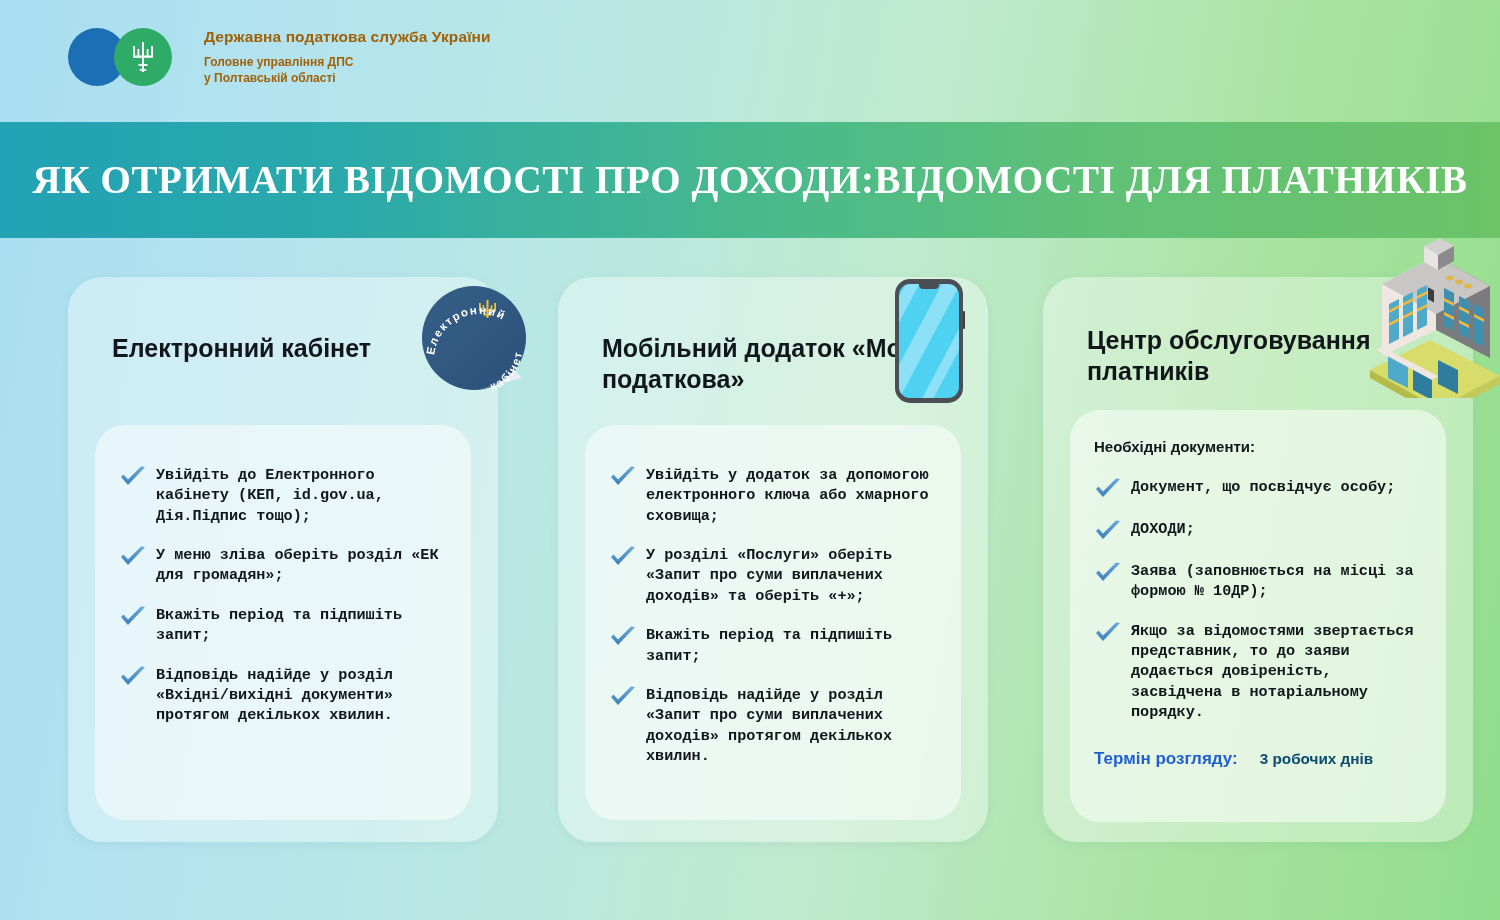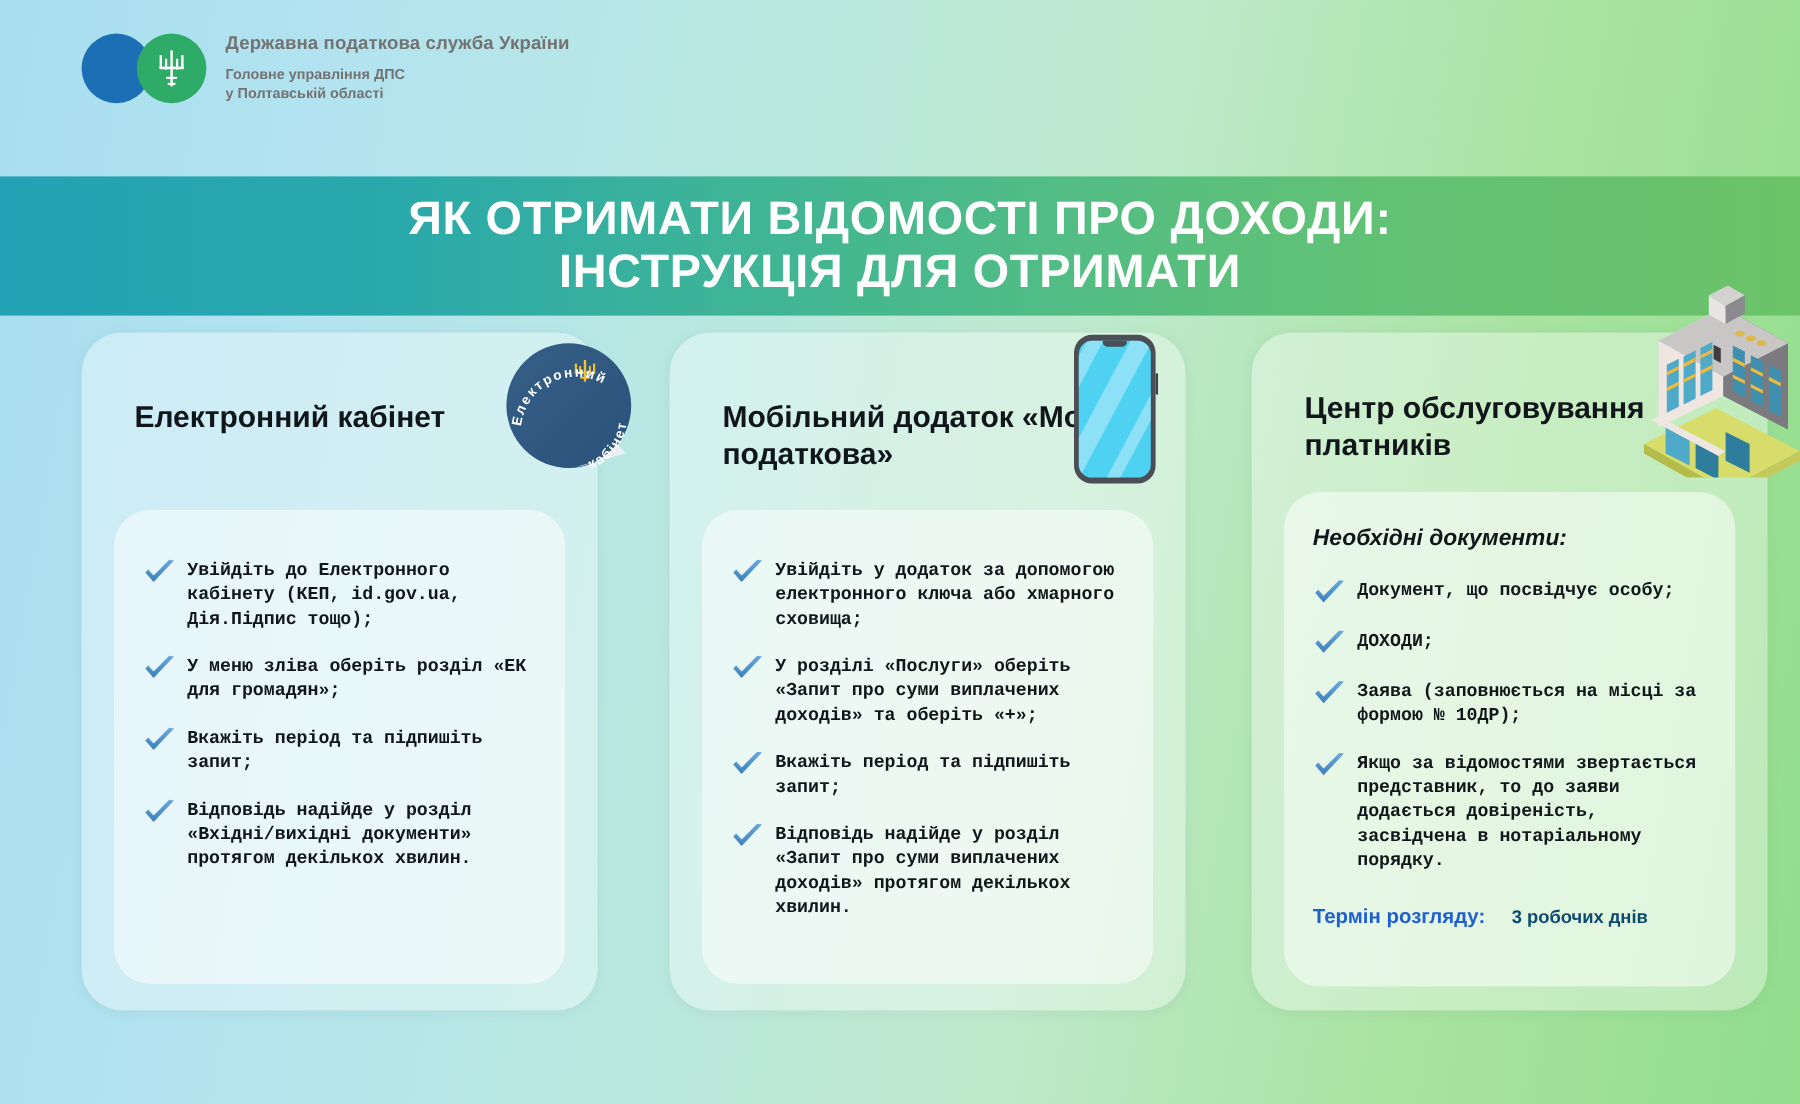--- a/index.html
+++ b/index.html
@@ -10,28 +10,28 @@
     position:relative; overflow:hidden;
   }
 
   
   .header { position:absolute; left:0; top:0; width:1500px; height:131px; }
   .logo-wrap { position:absolute; left:68px; top:28px; display:flex; align-items:center; }
   .circ-blue  { width:58px; height:58px; border-radius:50%; background:#1c6fb5; }
   .circ-green { width:58px; height:58px; border-radius:50%; background:#2fab68;
                 margin-left:-12px; position:relative; display:flex; align-items:center; justify-content:center; }
   .trident-hdr { width:24px; height:34px; }
-  .org-text { margin-left:16px; color:#737373; }
+  .org-text { margin-left:32px; color:#a16207; }
   .org-l1 { font-size:15.5px; font-weight:bold; letter-spacing:.1px; }
   .org-l2 { font-size:12px; font-weight:bold; margin-top:9px; line-height:1.32; }
 
   
-  .banner { position:absolute; left:0; top:147px; width:1500px; height:116px;
+  .banner { position:absolute; left:0; top:122px; width:1500px; height:116px;
             background:linear-gradient(90deg,#22a2b4 0%,#2aa9ab 22%,#46b88f 48%,#5fc178 72%,#6cc368 100%);
-            display:flex; flex-direction:column; align-items:center; justify-content:center; }
+            display:flex; align-items:center; justify-content:center;font-family:Liberation Serif, serif; }
   .banner-line { color:#fff; font-weight:bold; font-size:39px; letter-spacing:.6px;
                  line-height:1.12; text-align:center; white-space:nowrap; }
 
   
   .cols { position:absolute; left:0; top:247px; width:1500px; height:673px; }
   .card { position:absolute; top:30px; width:430px; height:565px; border-radius:34px;
           background:rgba(255,255,255,.38); box-shadow:0 2px 10px rgba(90,130,140,.10); }
   .card.c1 { left:68px; }
   .card.c2 { left:558px; }
   .card.c3 { left:1043px; }
@@ -40,21 +40,21 @@
                 font-size:25px; font-weight:bold; color:#11161b; line-height:1.24; }
   .card.c3 .card-title { top:48px; }
 
   .inner { position:absolute; left:27px; top:148px; width:376px; height:395px;
            border-radius:30px; background:rgba(255,255,255,.52); }
   .card.c3 .inner { top:133px; height:412px; }
 
   .list { position:absolute; left:24px; top:40px; width:330px; }
   .card.c3 .list { top:28px; }
 
-  .sub-head { font-size:19px; font-weight:bold; color:#11161b; margin-bottom:22px;font-style:italic; }
+  .sub-head { font-size:15px; font-weight:bold; color:#11161b; margin-bottom:22px; }
 
   .item { display:flex; align-items:flex-start; margin-bottom:19px; }
   .item:last-child { margin-bottom:0; }
   .check { flex:0 0 28px; width:28px; height:22px; margin-right:9px; margin-top:1px; }
   .item-txt { font-size:15.2px; font-weight:bold; color:#11161b; line-height:1.34;font-family:Liberation Mono, monospace; }
 
   .term-row { margin-top:26px; font-size:17px; font-weight:bold; }
   .term-label { color:#1f5fd0; }
   .term-val { color:#0c4a6e; font-size:15.3px; font-weight:bold; margin-left:22px; }
 
@@ -92,21 +92,21 @@
       <div class="org-l2">
         <span>Головне управління ДПС</span><br>
         <span>у Полтавській області</span>
       </div>
     </div>
   </div>
 </div>
 
 <div class="banner">
   <div class="banner-line">ЯК ОТРИМАТИ ВІДОМОСТІ ПРО ДОХОДИ:</div>
-  <div class="banner-line">ІНСТРУКЦІЯ ДЛЯ ОТРИМАТИ</div>
+  <div class="banner-line">ВІДОМОСТІ ДЛЯ ПЛАТНИКІВ</div>
 </div>
 
 <div class="cols">
 
   <div class="card c1">
     <div class="card-title">Електронний кабінет</div>
     <div class="inner">
       <div class="list">
         <div class="item">
           <svg class="check" viewBox="0 0 28 22">

